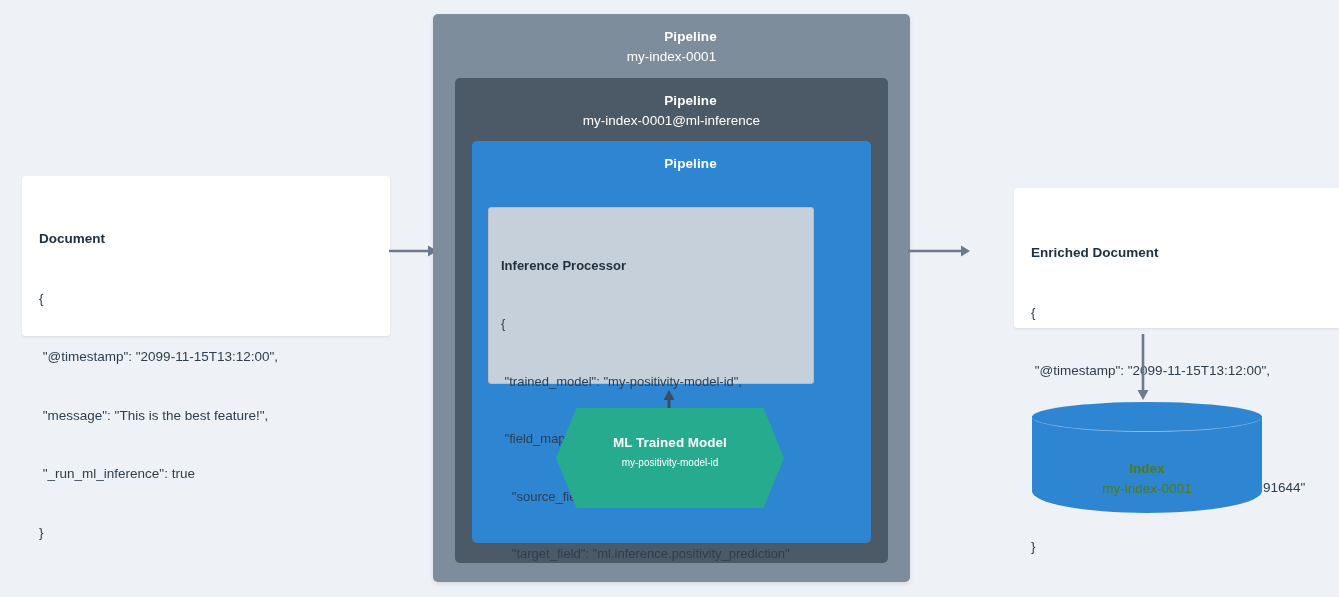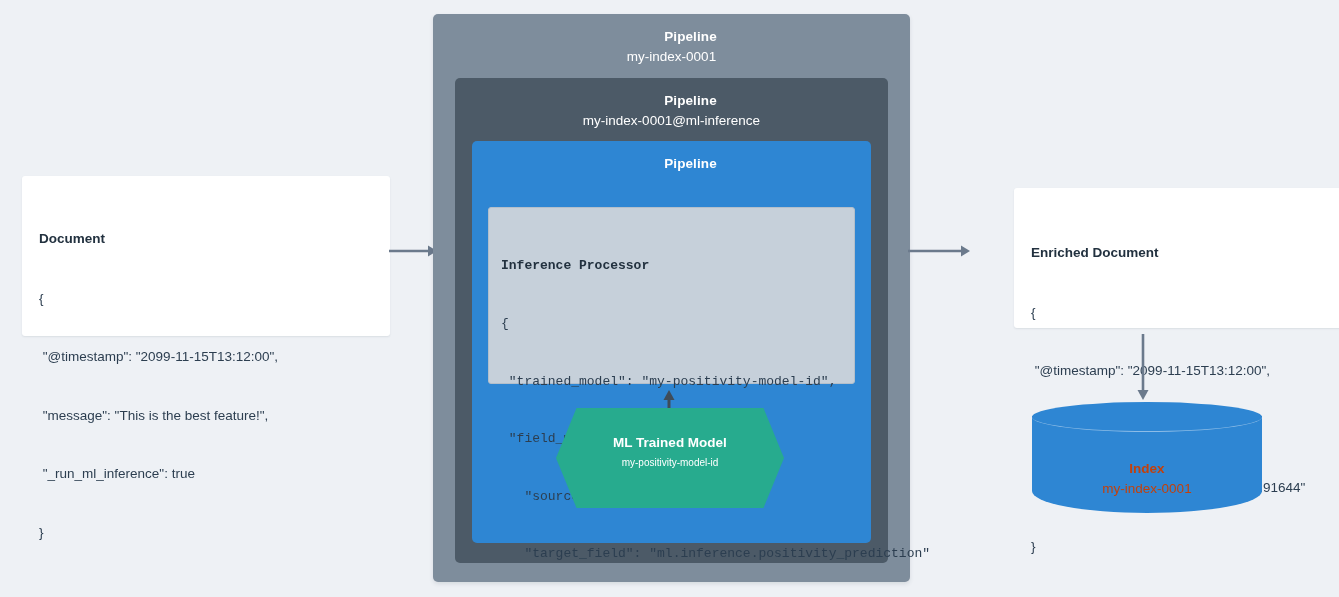--- a/index.html
+++ b/index.html
@@ -68,30 +68,29 @@
   }
   .panel-head .ph-sub {
     display: block;
     font-size: 13.5px;
     line-height: 21px;
   }
 
   
   #proc-box {
     position: absolute;
-    left: 16px; top: 66px; width: 367px; height: 177px;
+    left: 16px; top: 66px; width: 326px; height: 177px;
     background: #c6d0da;
     border: 1px solid #b3bfcb;
     border-radius: 3px;
     color: #2c3e50;
     font-size: 13px;
     line-height: 19.2px;
     padding: 10px 12px 8px 12px;
     white-space: pre;
-    font-family: Liberation Mono, monospace;
   }
   #proc-box .title { font-weight: bold; display: block; color: #22313f; }
   #proc-box .line { display: block; }
 
   
   #hex {
     position: absolute;
     left: 556px; top: 408px; width: 228px; height: 100px;
     background: #27ab8e;
     clip-path: polygon(9% 0%, 91% 0%, 100% 50%, 91% 100%, 9% 100%, 0% 50%);
@@ -114,21 +113,21 @@
     border-radius: 0 0 115px 115px / 0 0 22px 22px;
   }
   #cyl .top {
     position: absolute; left: 0; top: 0; width: 230px; height: 30px;
     background: #2e86d3;
     border-radius: 115px / 15px;
     border-bottom: 1px solid rgba(255,255,255,.45);
   }
   #cyl .label {
     position: absolute; left: 0; top: 57px; width: 230px;
-    text-align: center; color: #c2410c;
+    text-align: center; color: #4d7c0f;
   }
   #cyl .cy-title { display: block; font-weight: bold; font-size: 13.5px; line-height: 20px; }
   #cyl .cy-sub { display: block; font-size: 13.5px; line-height: 20px; }
 
   
   .arrow { position: absolute; }
   #arrow-in    { left: 389px; top: 244px; width: 48px; height: 14px; }
   #arrow-out   { left: 908px; top: 244px; width: 62px; height: 14px; }
   #arrow-down  { left: 1136px; top: 334px; width: 14px; height: 66px; }
   #arrow-up    { left: 662px; top: 390px; width: 14px; height: 46px; }

